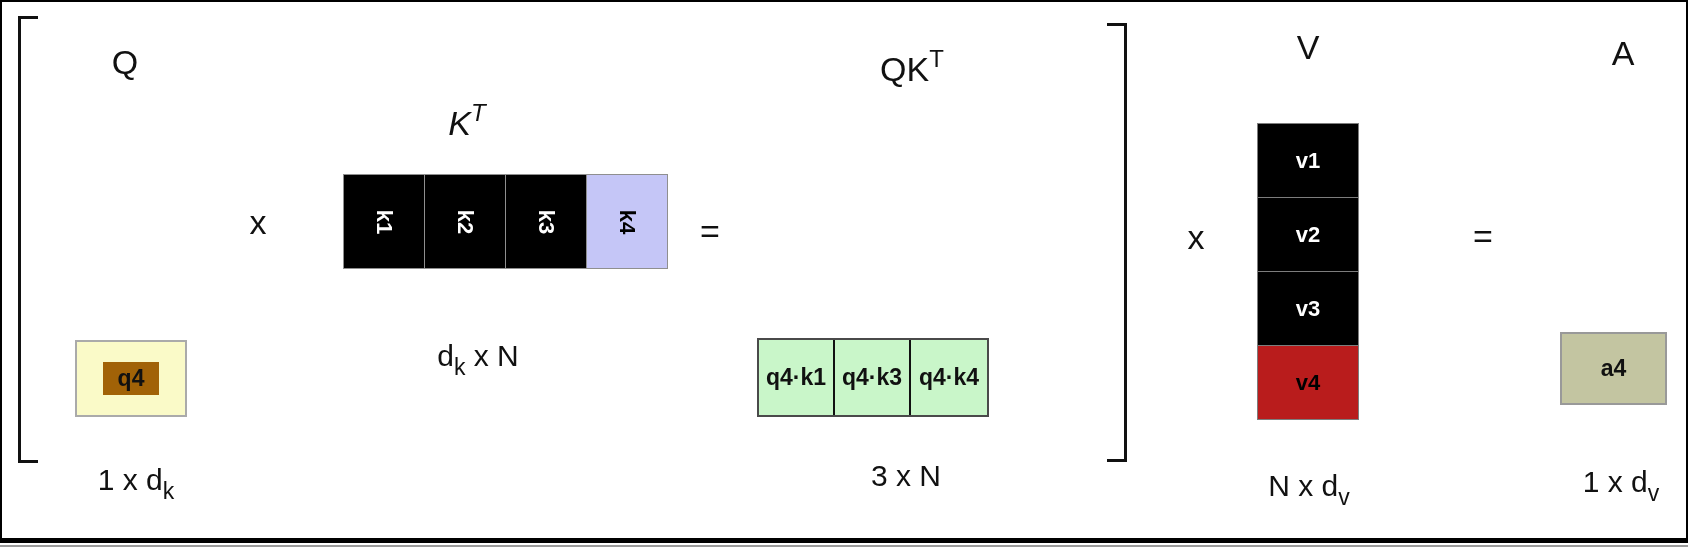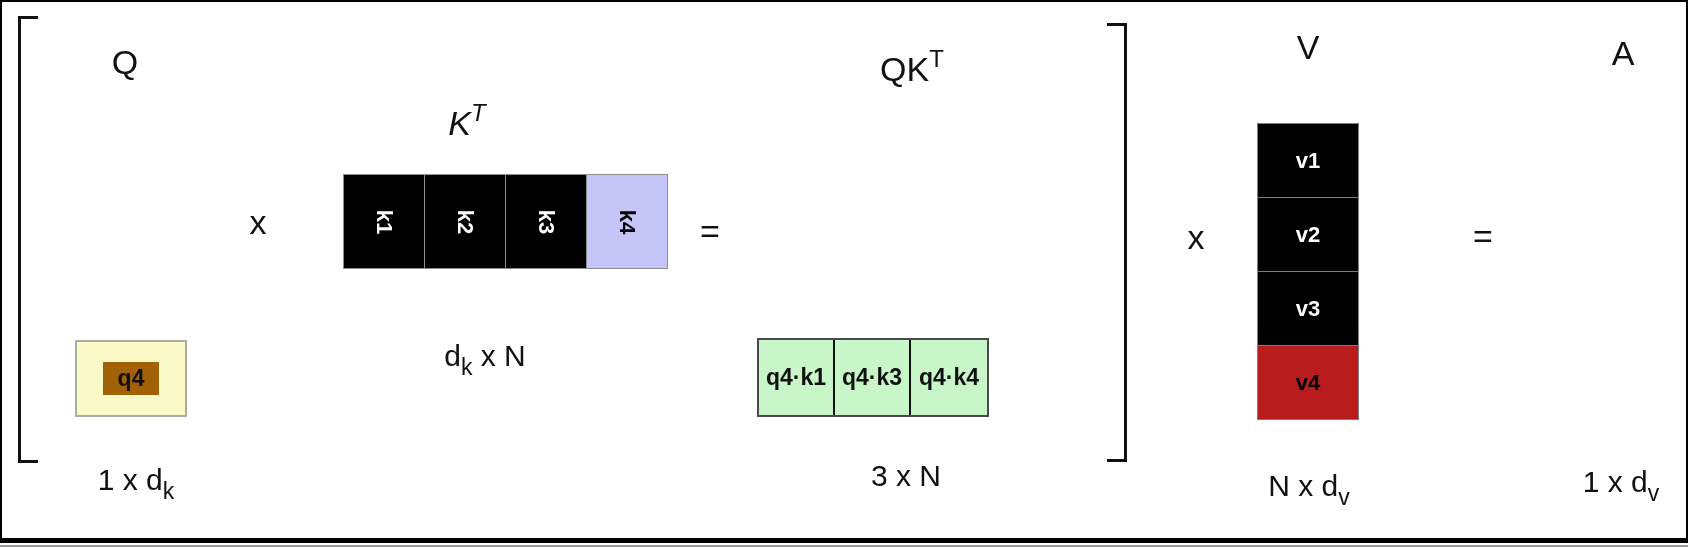--- a/index.html
+++ b/index.html
@@ -131,24 +131,25 @@
     <div class="qkt-cell">q4·k4</div>
   </div>
 
   <div class="abs v-col">
     <div class="v-cell">v1</div>
     <div class="v-cell">v2</div>
     <div class="v-cell">v3</div>
     <div class="v-cell hl">v4</div>
   </div>
 
+  <div class="abs a-cell">a4</div>
 
   <div class="abs dim" style="left:136px; top:465px;"><span>1 x d</span><span class="sub">k</span></div>
 
-  <div class="abs dim" style="left:478px; top:341px;margin-left:7px;"><span>d</span><span class="sub">k</span><span> x N</span></div>
+  <div class="abs dim" style="left:478px; top:341px;"><span>d</span><span class="sub">k</span><span> x N</span></div>
 
   <div class="abs dim" style="left:906px; top:461px;"><span>3 x N</span></div>
 
   <div class="abs dim" style="left:1309px; top:471px;"><span>N x d</span><span class="sub">v</span></div>
 
   <div class="abs dim" style="left:1621px; top:467px;"><span>1 x d</span><span class="sub">v</span></div>
 
 </div>
 
 </body></html>

